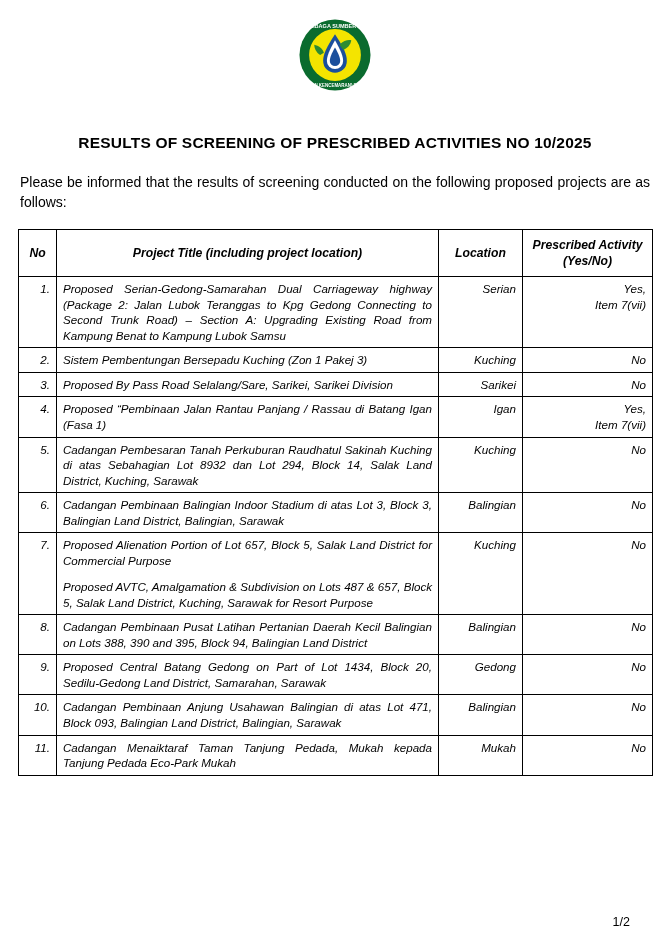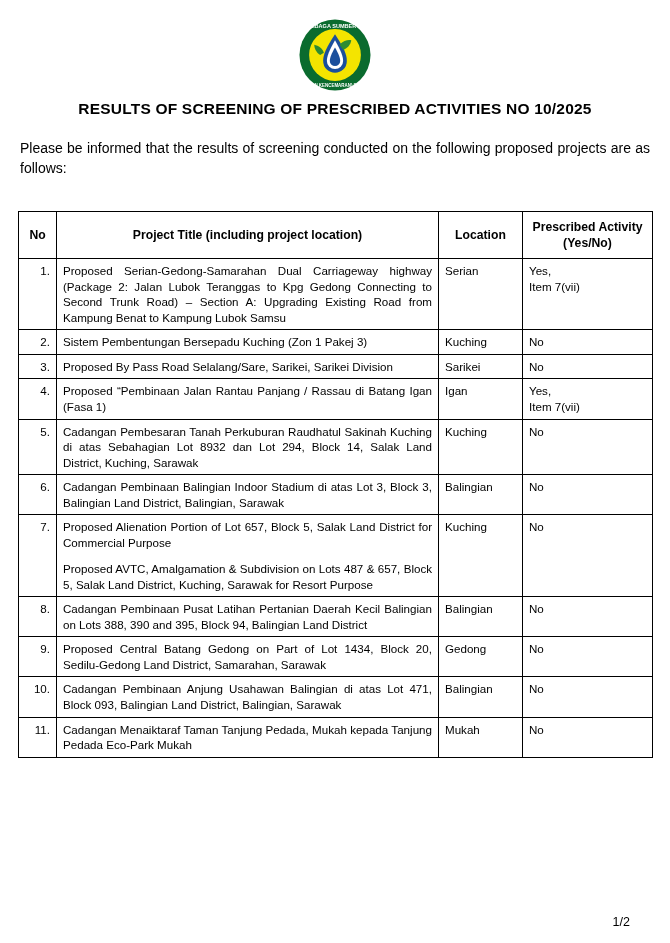--- a/index.html
+++ b/index.html
@@ -35,38 +35,39 @@
     position: relative;
   }
   .logo svg { display: block; }
 
   
   .doc-title {
     text-align: center;
     font-size: 15.5px;
     font-weight: bold;
     letter-spacing: 0.2px;
-    margin-top: 8px;
+    margin-top: 42px;
   }
 
   
   .intro {
     margin-top: 20px;
     font-size: 14px;
     line-height: 1.45;
     text-align: justify;
     padding: 0 2px;
   }
 
   
   table.results {
-    margin-top: 32px;
+    margin-top: 16px;
     border-collapse: collapse;
     width: 634px;
     table-layout: fixed;
+    font-style: italic;
   }
   table.results th,
   table.results td {
     border: 1px solid #000000;
     vertical-align: top;
     padding: 4px 6px;
     font-size: 11.6px;
     line-height: 1.34;
   }
   table.results thead th {
@@ -85,21 +86,21 @@
     text-align: right;
     padding-right: 7px;
     white-space: nowrap;
   }
   td.title {
     text-align: justify;
     text-justify: inter-word;
   }
   td.title .para + .para { margin-top: 11px; }
   td.loc, td.act {
-    text-align: left;
+    text-align: right;
   }
   td.act .line2 { display: block; }
 
   
   .footer {
     position: absolute;
     right: 40px;
     bottom: 14px;
     font-size: 12.5px;
   }

